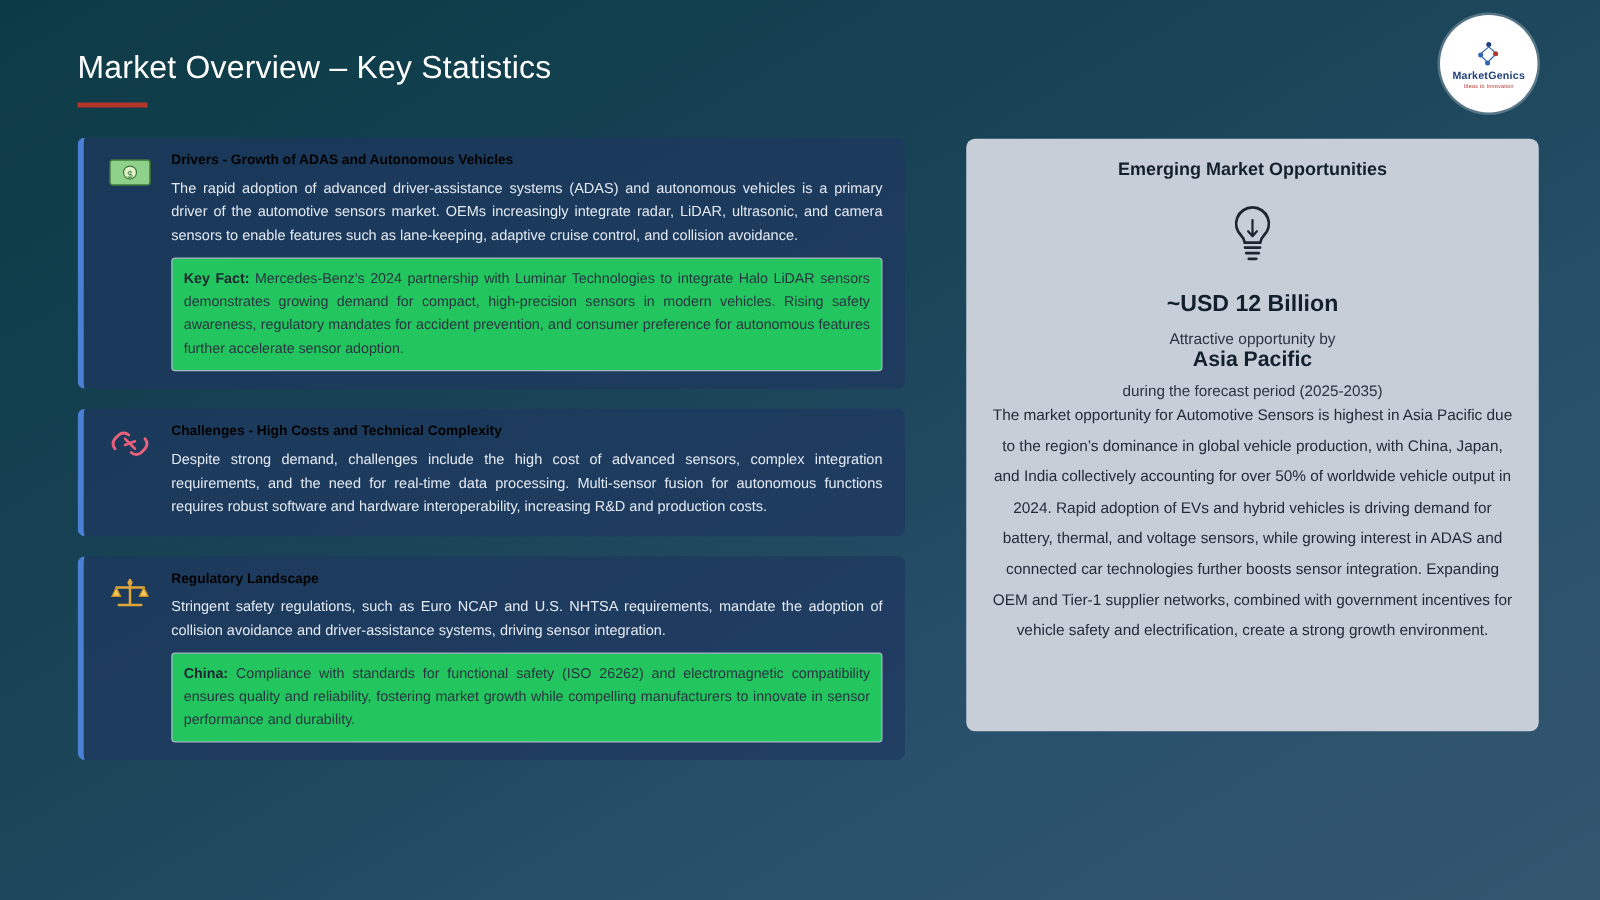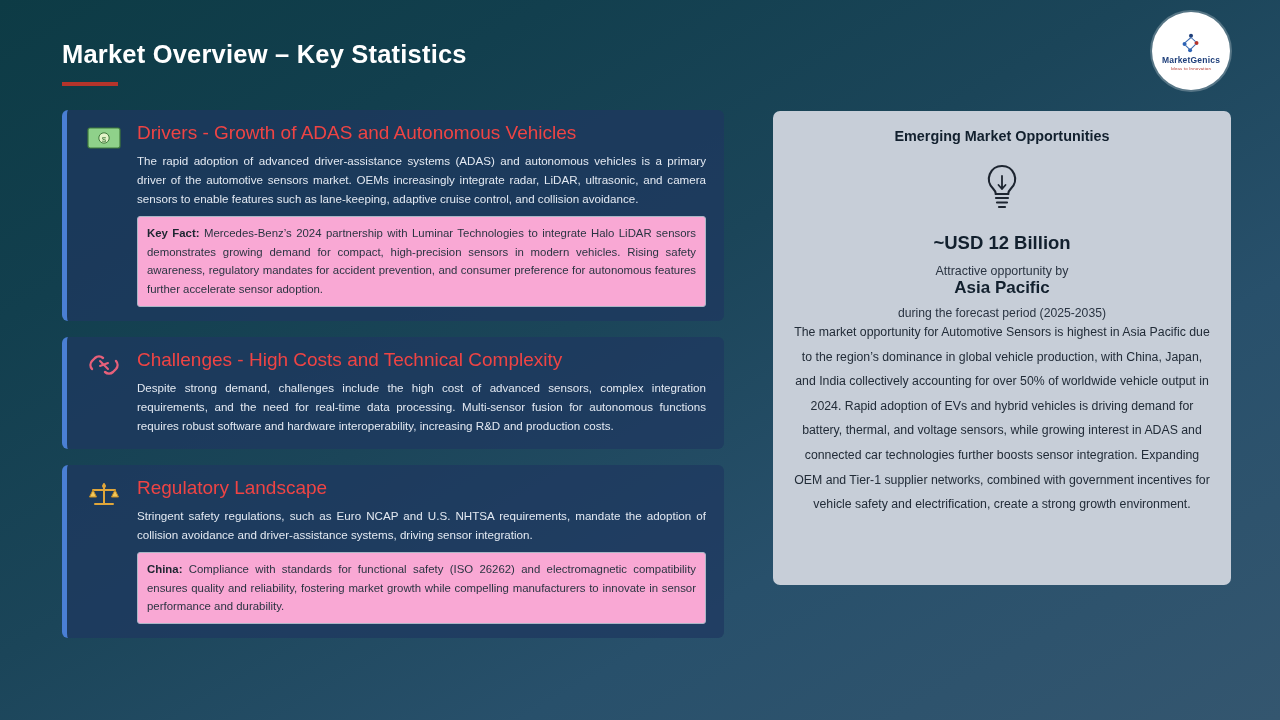--- a/index.html
+++ b/index.html
@@ -8,21 +8,21 @@
     font-family: "Liberation Sans", sans-serif;
     overflow: hidden;
   }
   body {
     background: linear-gradient(150deg, #0d3b45 0%, #123f4e 22%, #1b4559 45%, #28506b 70%, #34566f 100%);
     position: relative;
   }
   
   .title {
     position: absolute; left: 62px; top: 40px;
-    font-size: 25.5px; font-weight: bold; color: #ffffff;
+    font-size: 25.5px; font-weight: normal; color: #ffffff;
     letter-spacing: 0.2px;
   }
   .title-underline {
     position: absolute; left: 62px; top: 82px;
     width: 56px; height: 4px; background: #b5342b;
   }
   .logo {
     position: absolute; right: 50px; top: 12px;
     width: 78px; height: 78px; border-radius: 50%;
     background: #ffffff;
@@ -49,30 +49,30 @@
     display: flex;
     gap: 14px;
   }
   .card-icon {
     width: 38px; min-width: 38px; height: 34px;
     display: flex; align-items: flex-start; justify-content: center;
     padding-top: 4px;
   }
   .card-body { flex: 1; }
   .card-title {
-    font-size: 19px; font-weight: normal; color: #ef4444;
+    font-size: 11px; font-weight: bold; color: #000000;
     margin-bottom: 7px;
   }
   .card-text {
     font-size: 11.6px; line-height: 1.64;
     color: #e3e9f2; text-align: justify;
   }
   .fact-box {
     margin-top: 8px;
-    background: #f9a8d4;
+    background: #22c55e;
     border: 1px solid #aab6c6;
     border-radius: 3px;
     padding: 7px 9px;
     font-size: 11.4px; line-height: 1.64;
     color: #2a3442; text-align: justify;
   }
   .fact-box b { color: #1c2530; }
 
   
   .right-panel {

